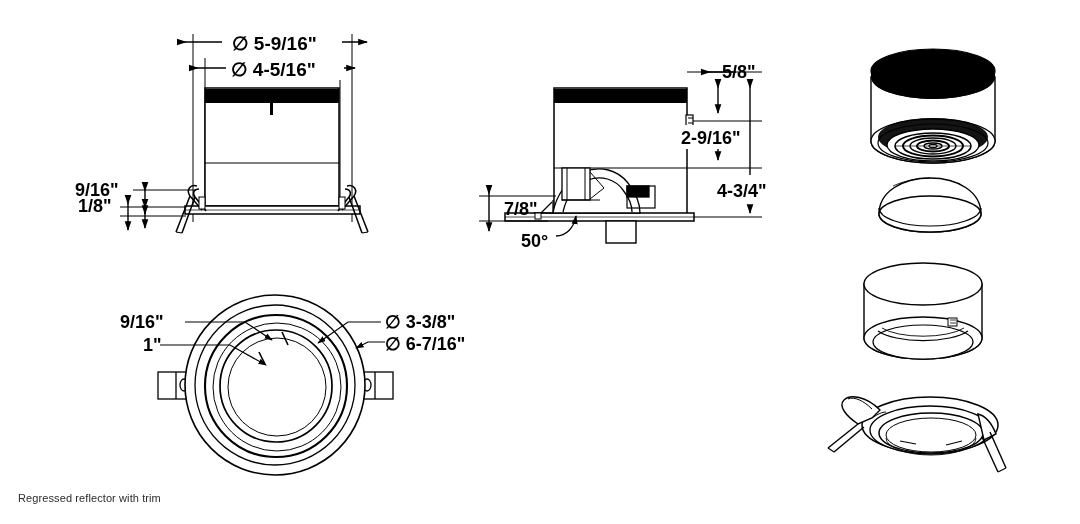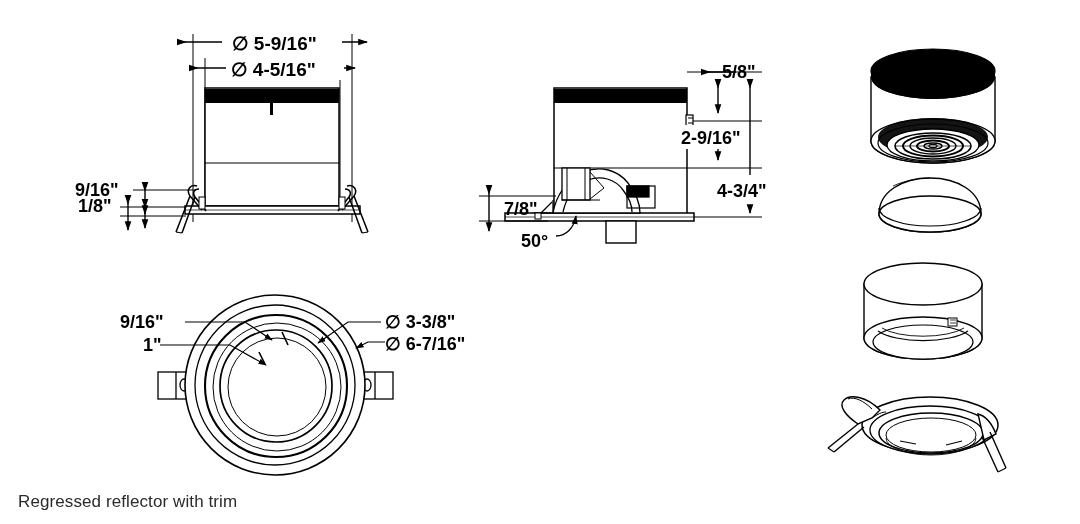--- a/index.html
+++ b/index.html
@@ -19,21 +19,21 @@
   #drawing {
     position: absolute;
     top: 0;
     left: 0;
   }
   .caption {
     position: absolute;
     left: 18px;
     top: 492px;
     font-family: "Liberation Sans", sans-serif;
-    font-size: 17px;
+    font-size: 11px;
     color: #2b2b2b;
     letter-spacing: .1px;
     white-space: nowrap;
   }
   svg text {
     font-family: "Liberation Sans", sans-serif;
     fill: #000000;
   }
   .dim-text {
     font-size: 19px;

